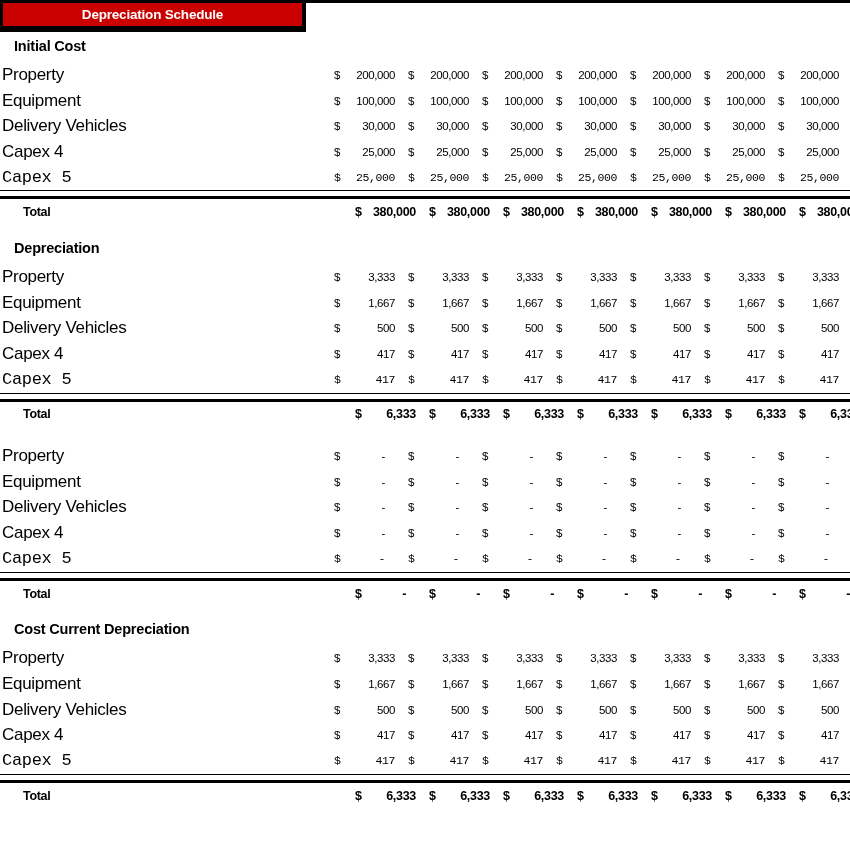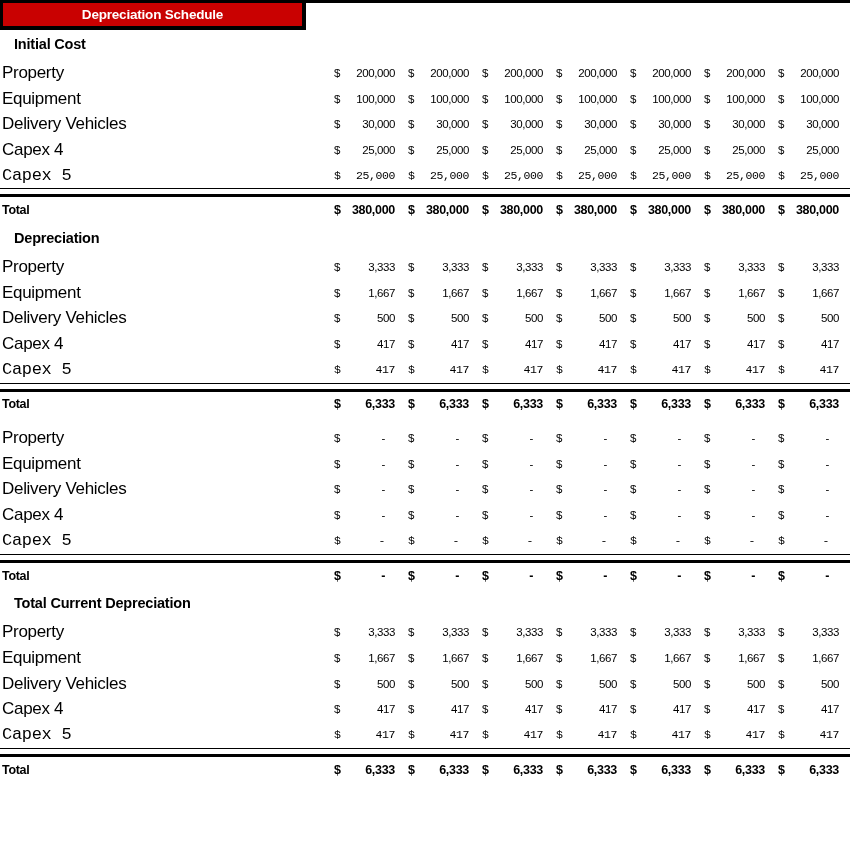--- a/index.html
+++ b/index.html
@@ -18,33 +18,33 @@
     height: 3px;
     width: 850px;
     background: #000;
   }
   .banner {
     width: 299px;
     height: 23px;
     background: #C90101;
     border-left: 3px solid #000;
     border-right: 4px solid #000;
-    border-bottom: 4px solid #000000;
+    border-bottom: 6px solid #000000;
     display: flex;
     align-items: center;
     justify-content: center;
   }
   .banner-title {
     color: #fff;
     font-weight: bold;
     font-size: 13.5px;
     letter-spacing: -0.2px;
   }
 
-  .section { margin-top: 8px; }
+  .section { margin-top: 16px; }
   .section:first-of-type { margin-top: 7px; }
 
   .section-heading {
     font-weight: bold;
     font-size: 14.5px;
     letter-spacing: -0.2px;
     padding-left: 14px;
     line-height: 15px;
     margin-bottom: 8px;
   }
@@ -53,20 +53,21 @@
     display: grid;
     grid-template-columns: 330px repeat(7, 74px);
     align-items: center;
     height: 25.7px;
   }
   .grid-row.last-data { border-bottom: 1.5px solid #000; font-family: Liberation Mono, monospace; }
   .grid-row.total-row {
     margin-top: 5px;
     border-top: 3px solid #000;
     font-weight: bold;
+    padding-left: 21px;
   }
 
   .row-label {
     padding-left: 2px;
     font-size: 17px;
     letter-spacing: -0.3px;
     white-space: nowrap;
   }
   .total-row .row-label { font-size: 12.5px; }
 
@@ -653,21 +654,21 @@
             <span class="cur">$</span>
             <span class="val dash">-</span>
           </div>
           <div class="money-cell">
             <span class="cur">$</span>
             <span class="val dash">-</span>
           </div>
         </div>
       </div>
       <div class="section">
-        <div class="section-heading">Total Current Depreciation</div>
+        <div class="section-heading">Cost Current Depreciation</div>
         <div class="grid-row">
           <div class="row-label">Property</div>
           <div class="money-cell">
             <span class="cur">$</span>
             <span class="val">3,333</span>
           </div>
           <div class="money-cell">
             <span class="cur">$</span>
             <span class="val">3,333</span>
           </div>

